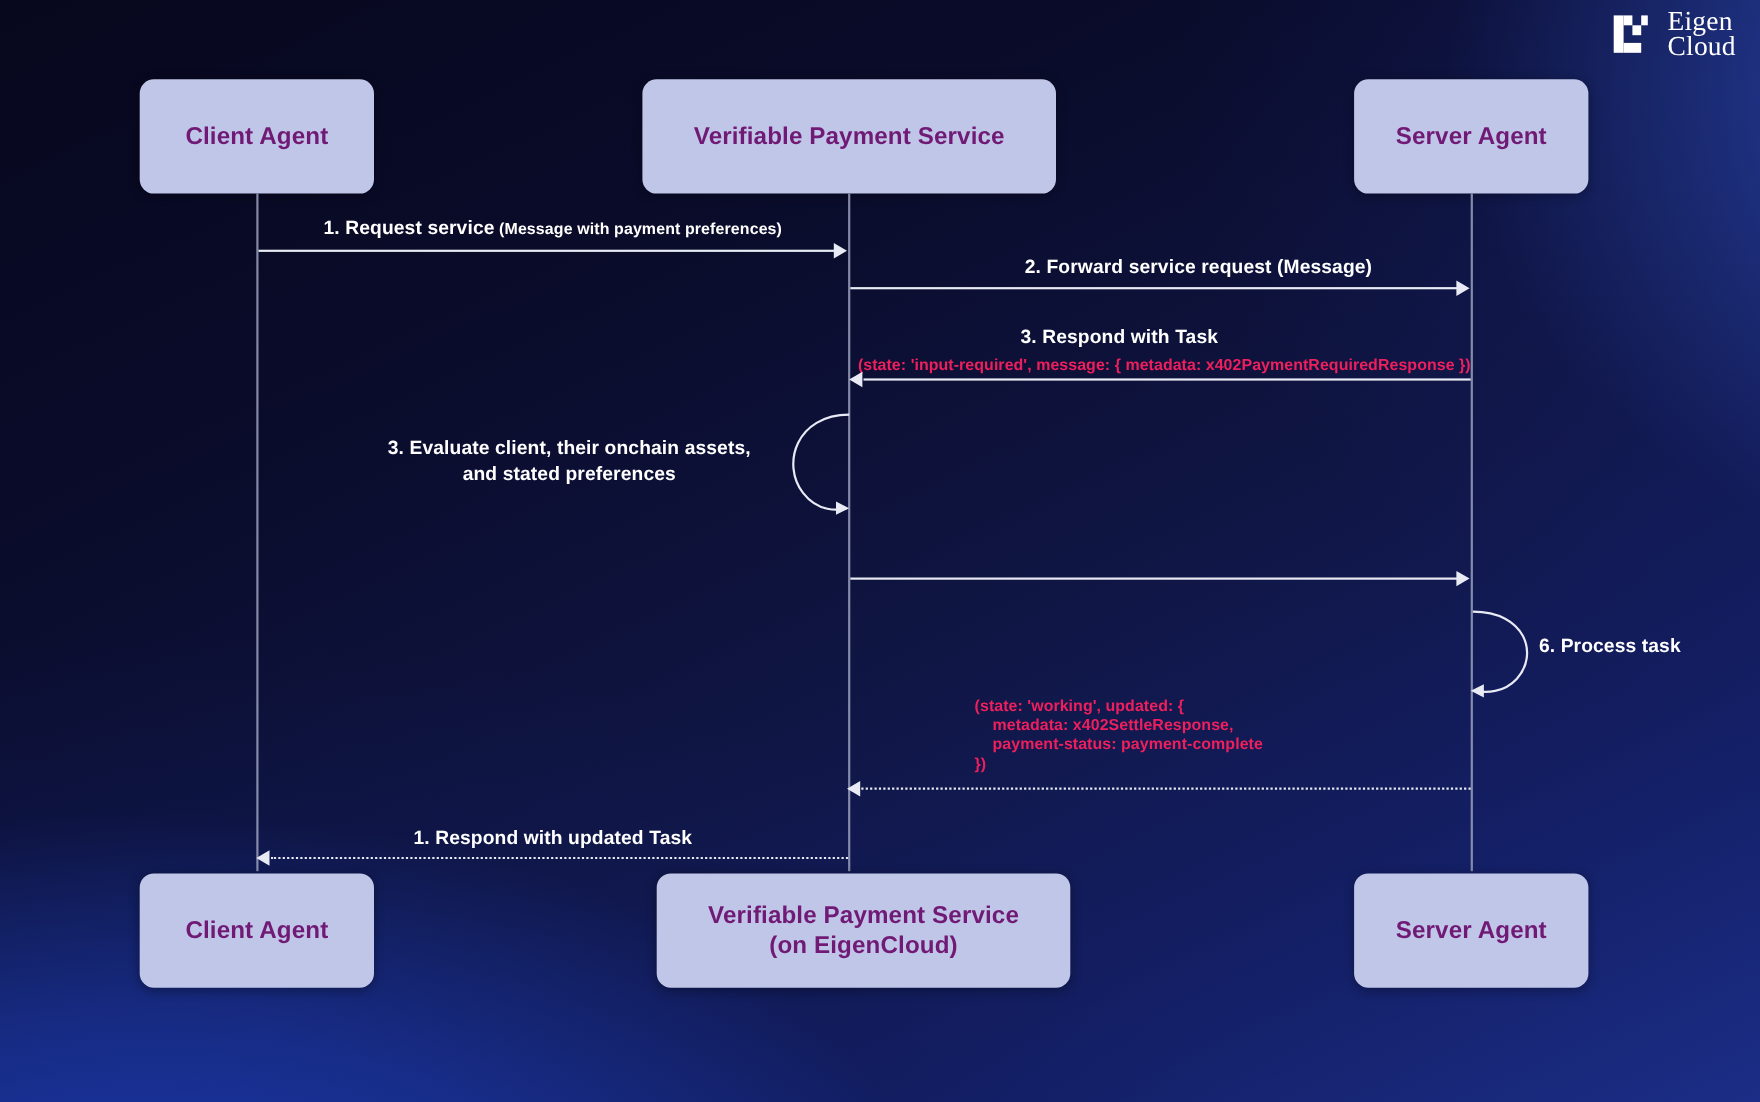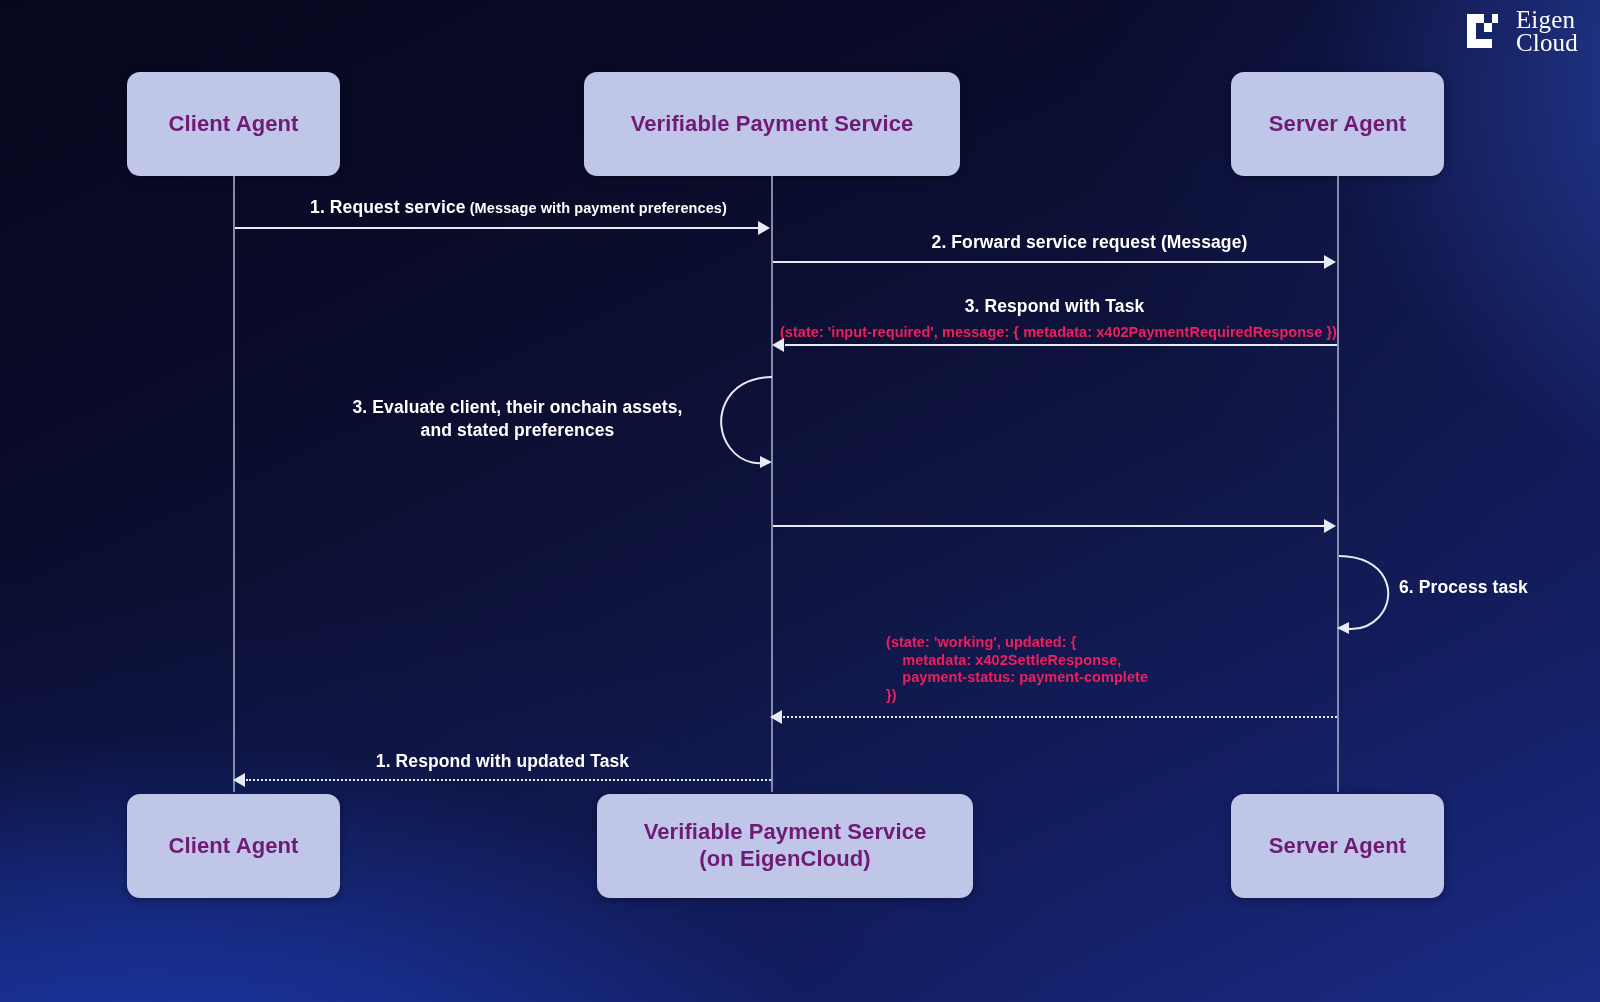--- a/index.html
+++ b/index.html
@@ -148,31 +148,31 @@
     <span>Verifiable Payment Service</span>
   </div>
   <div class="actor" style="left:1231px; top:72px; width:213px; height:104px;">
     <span>Server Agent</span>
   </div>
 
   <div class="lifeline" style="left:233px; top:176px; height:616px;"></div>
   <div class="lifeline" style="left:771px; top:176px; height:616px;"></div>
   <div class="lifeline" style="left:1337px; top:176px; height:616px;"></div>
 
-  <div class="msg-label" style="left:250px; top:197px; width:537px;">
+  <div class="msg-label" style="left:234px; top:197px; width:537px;">
     <span>1. Request service</span><span class="sub"> (Message with payment preferences)</span>
   </div>
   <div class="arrow-line" style="left:235px; top:227px; width:524px;"></div>
   <div class="arrow-head right" style="left:758px; top:221px;"></div>
 
   <div class="msg-label" style="left:772px; top:232px; width:565px;margin-left:35px;">2. Forward service request (Message)</div>
   <div class="arrow-line" style="left:773px; top:261px; width:552px;"></div>
   <div class="arrow-head right" style="left:1324px; top:255px;"></div>
 
-  <div class="msg-label" style="left:772px; top:296px; width:565px;">3. Respond with Task</div>
+  <div class="msg-label" style="left:735px; top:296px; width:565px;">3. Respond with Task</div>
   <div class="code-note centered" style="left:772px; top:324px; width:565px;">(state: 'input-required', message: { metadata: x402PaymentRequiredResponse })</div>
   <div class="arrow-line" style="left:785px; top:344px; width:552px;"></div>
   <div class="arrow-head left" style="left:772px; top:338px;"></div>
 
   <div class="msg-label" style="left:340px; top:396px; width:355px; white-space:pre-line; line-height:1.32;">3. Evaluate client, their onchain assets,
 and stated preferences</div>
   <div class="self-loop" style="left:700px; top:372px;">
     <svg width="90" height="100" viewBox="0 0 90 100" xmlns="http://www.w3.org/2000/svg">
       <path d="M72 5 C 24 5, 10 50, 30 76 C 44 94, 62 92, 70 90" fill="none" stroke="#e8eaf4" stroke-width="2"></path>
       <polygon points="72,90 60,84 60,96" fill="#e8eaf4"></polygon>

